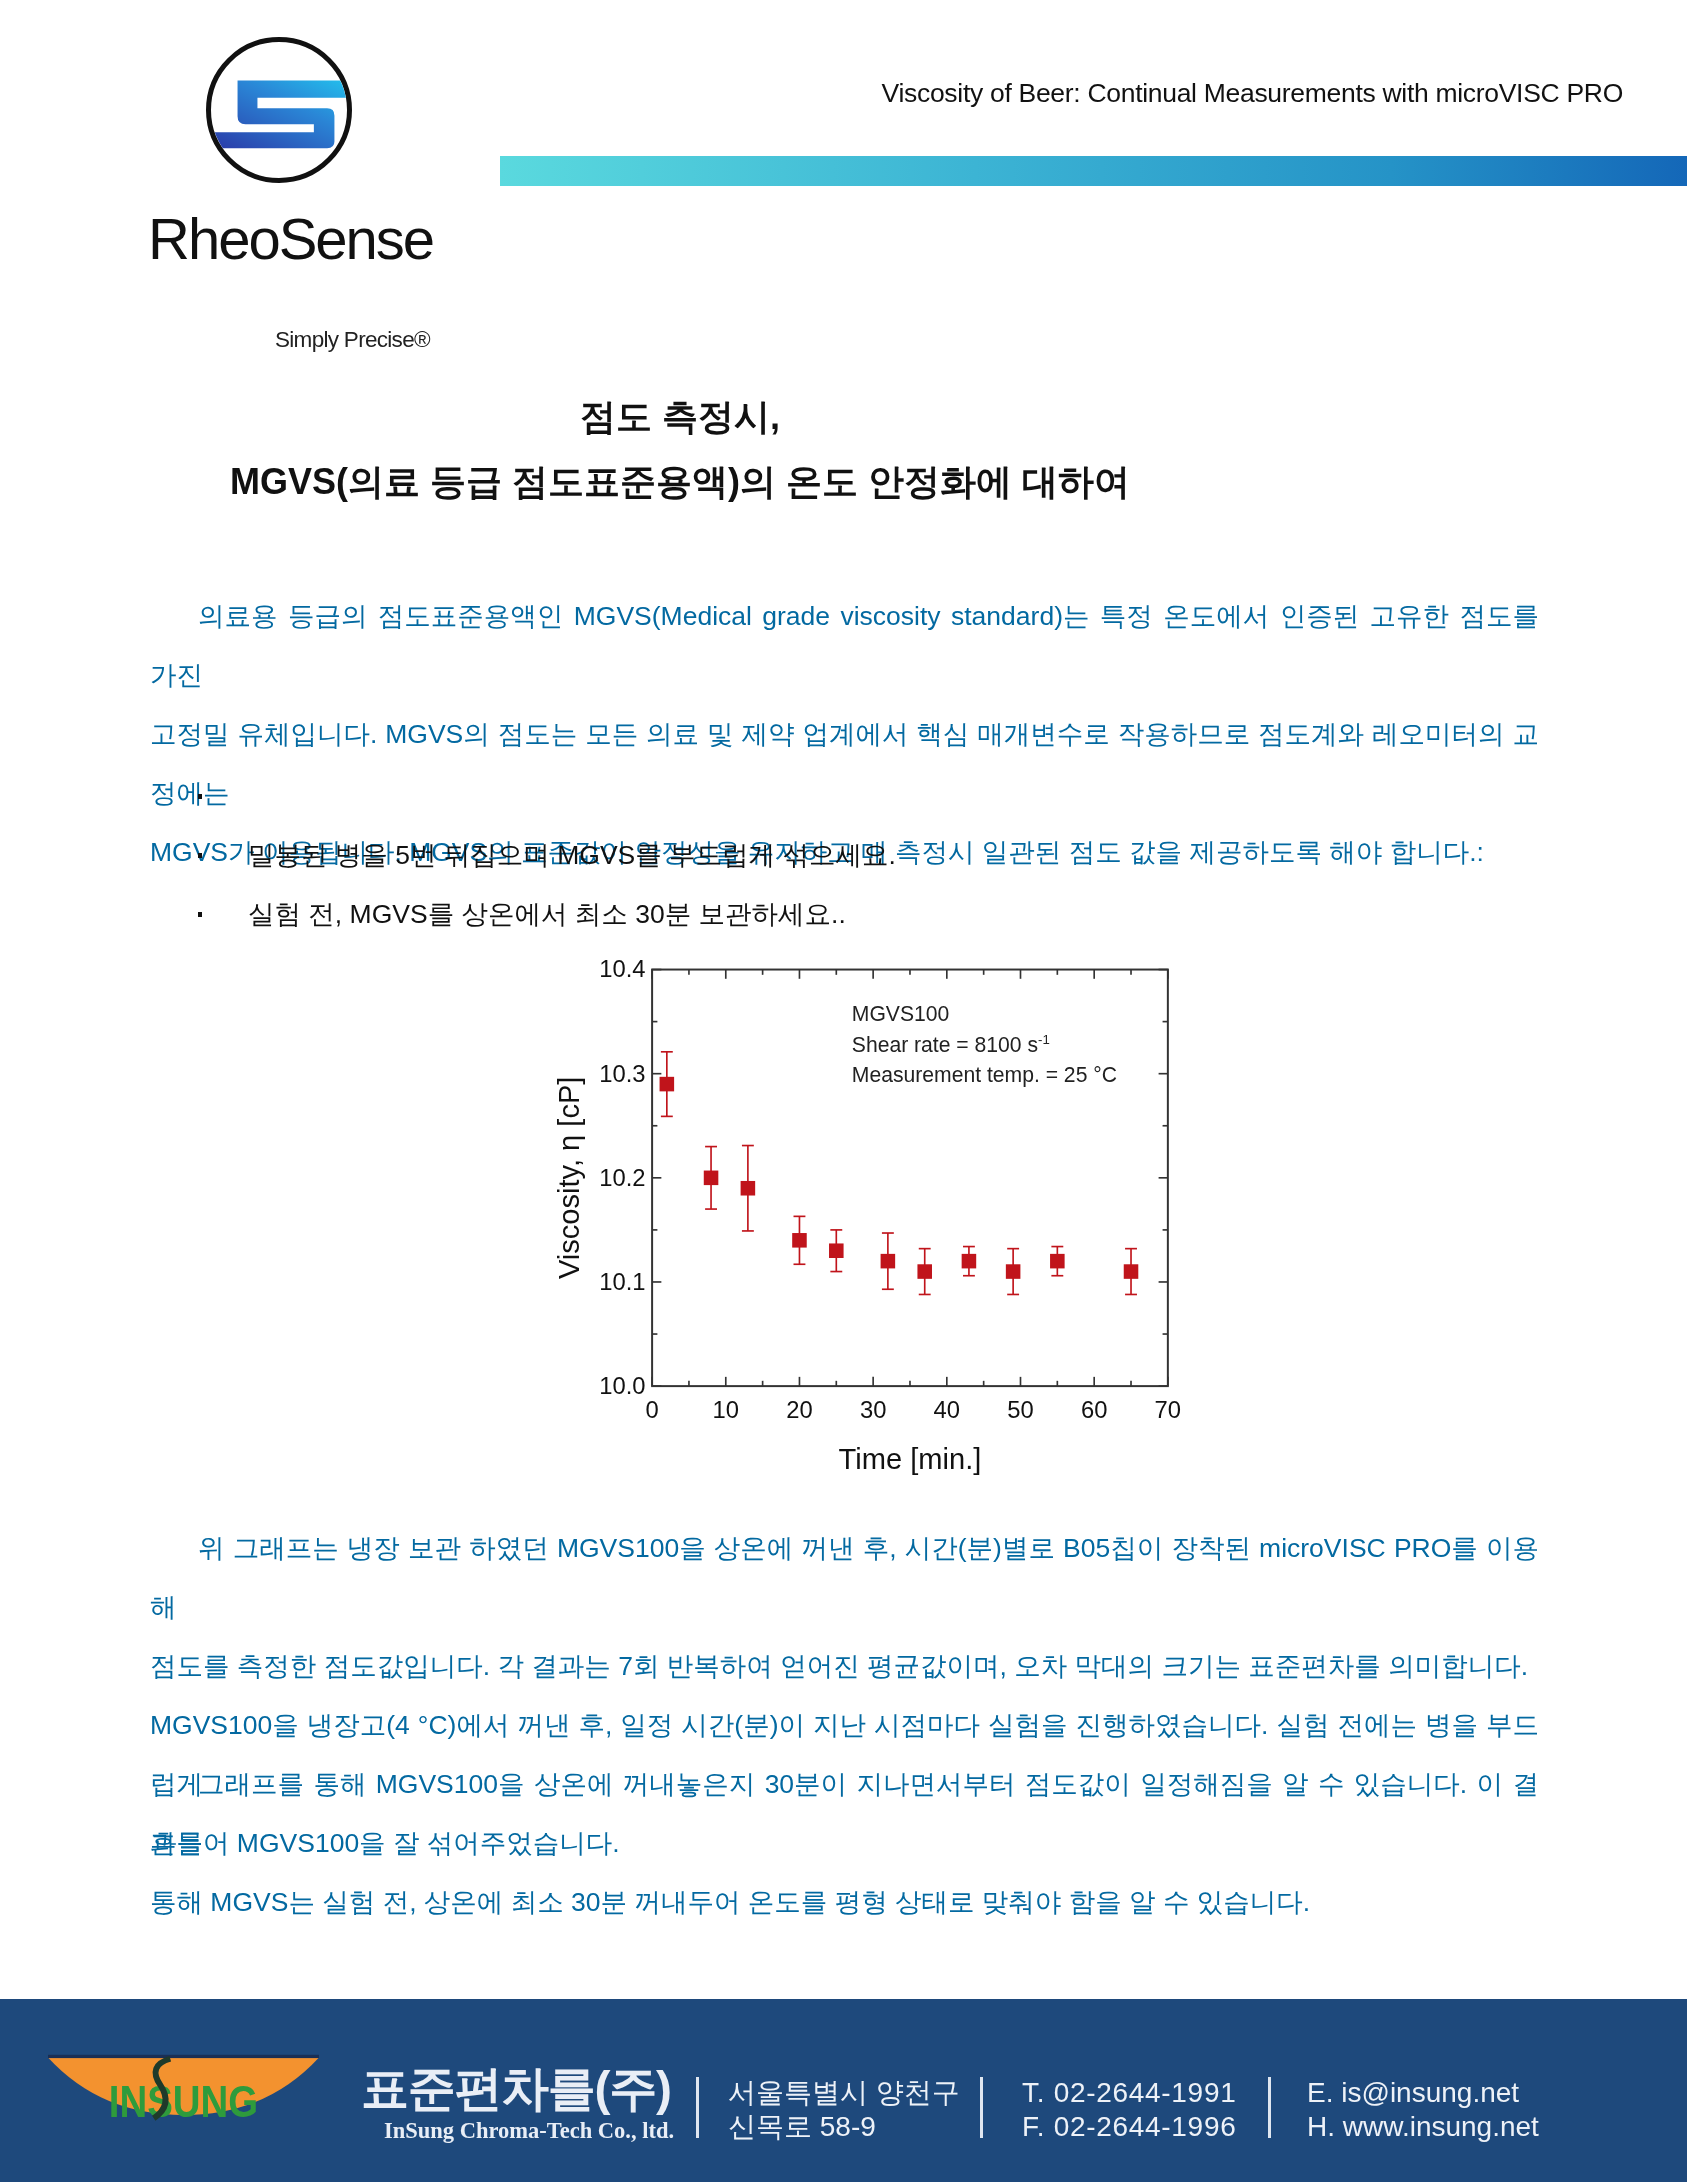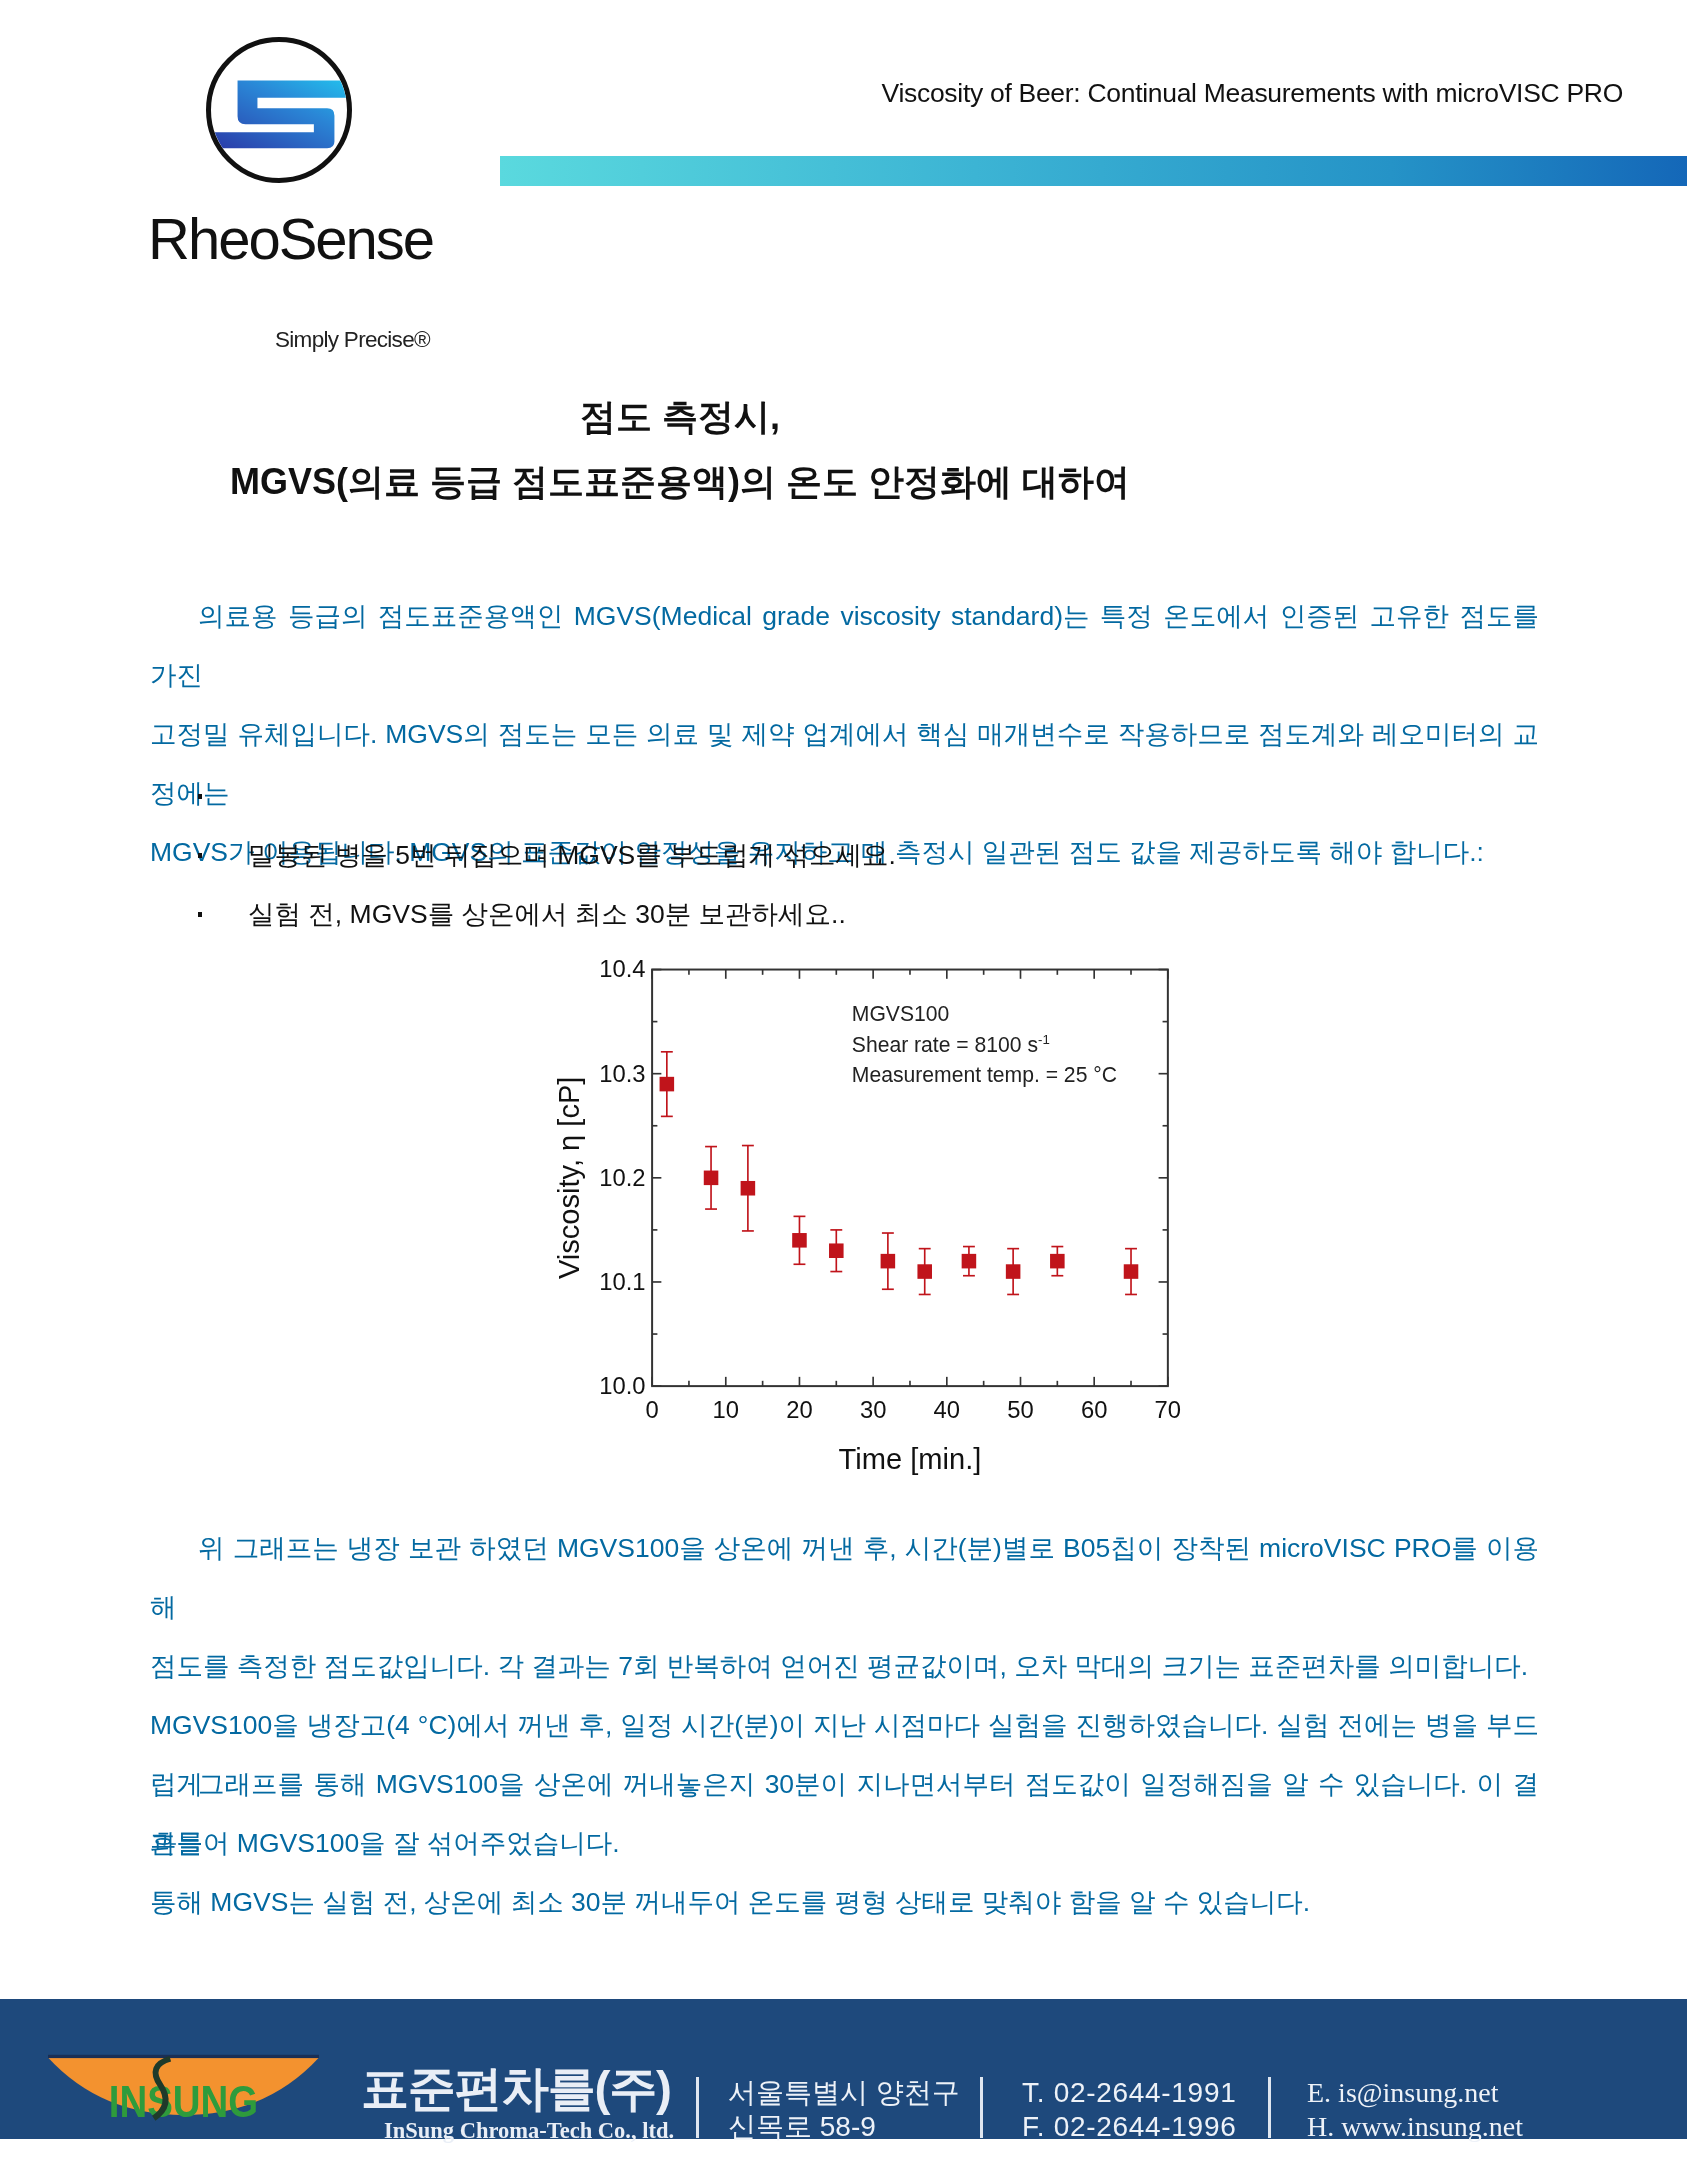--- a/index.html
+++ b/index.html
@@ -46,37 +46,37 @@
     position: relative; height: 59px; line-height: 59px; font-size: 26.5px; padding-left: 98px;
   }
   .bullet .dot {
     position: absolute; left: 48px; top: 26.5px; width: 4px; height: 5.3px; background: #111;
   }
   
   .chart { position: absolute; left: 543px; top: 953px; width: 648px; height: 529px; }
   .chart svg { position: absolute; left: 0; top: 0; overflow: visible; }
   
   .footer {
-    position: absolute; left: 0; top: 1999px; width: 1687px; height: 140px; background: #1e497c;
+    position: absolute; left: 0; top: 1999px; width: 1687px; height: 183px; background: #1e497c;
   }
   .insung-logo { position: absolute; left: 48px; top: 53px; width: 271px; height: 73px; }
   .insung-ko {
     position: absolute; left: 361px; top: 58px; font-size: 48px; color: #e9eef6; font-weight: bold; letter-spacing: -1.3px;
   }
   .insung-en {
     position: absolute; left: 363px; top: 119px; font-size: 22.5px; color: #e9eef6;
     font-family: "Liberation Serif", "DejaVu Serif", serif; font-weight: bold; margin-left: 21px;
   }
   .vsep { position: absolute; top: 78px; width: 2.6px; height: 61px; background: #dfe6f0; }
   .addr, .phone, .web {
     position: absolute; top: 77px; font-size: 28px; line-height: 34px; color: #eef2f8;
   }
   .addr { left: 728px; }
   .phone { left: 1022px; font-family: "Liberation Sans Narrow", "Liberation Sans", sans-serif; letter-spacing: 0.7px; }
-  .web { left: 1307px; font-family: Liberation Serif, serif; }
+  .web { left: 1307px; font-family: Liberation Sans, sans-serif; }
 </style>
 </head>
 <body>
 
 <div class="logo-wrap">
   <div class="logo-circle">
     <svg width="146" height="146" viewBox="0 0 220 220">
       <defs>
         <linearGradient id="sg" x1="0" y1="1" x2="1" y2="0">
           <stop offset="0" stop-color="#2a3aa8"></stop>

